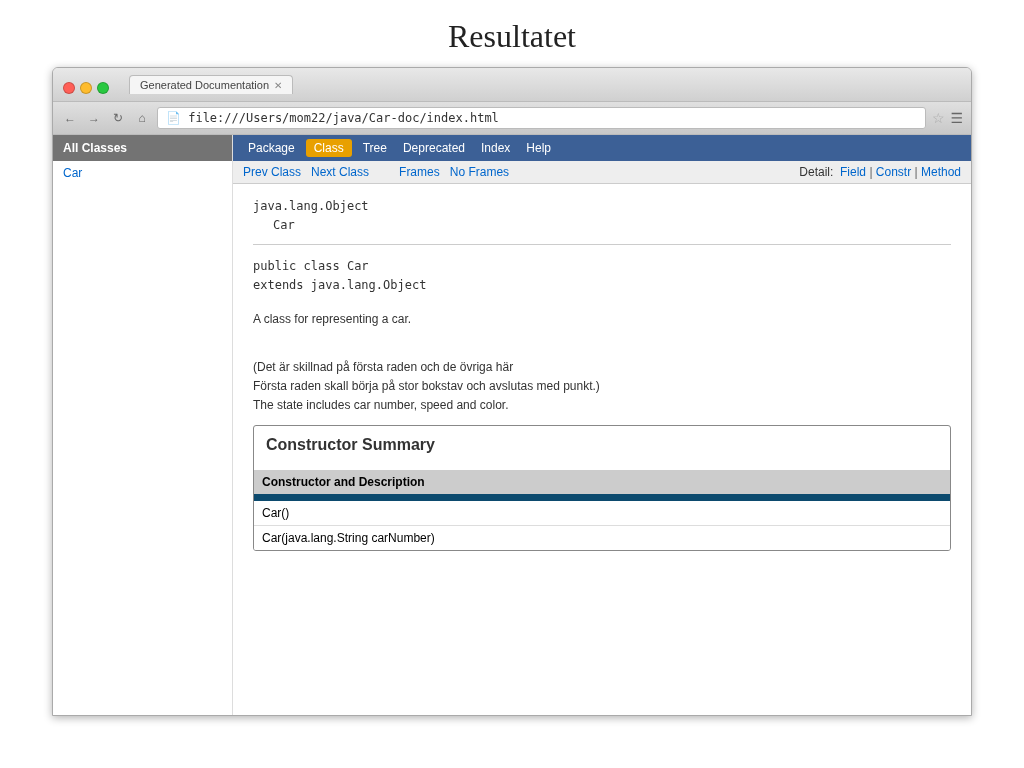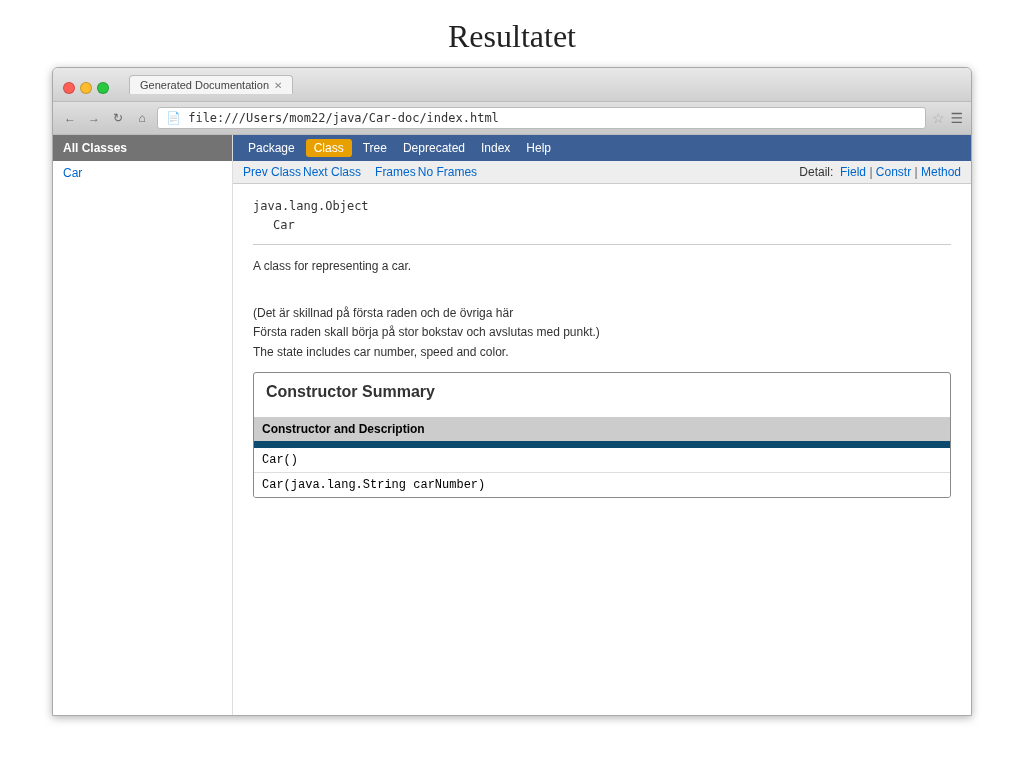--- a/index.html
+++ b/index.html
@@ -187,21 +187,21 @@
       padding: 2px 8px;
       font-size: 12px;
     }
 
     .javadoc-subbar {
       background: #eee;
       border-bottom: 1px solid #ccc;
       padding: 4px 10px;
       display: flex;
       align-items: flex-end;
-      gap: 2px;
+      gap: 10px;
       font-size: 12px;
     }
 
     .subbar-link {
       color: #0066cc;
       text-decoration: none;
       cursor: pointer;
     }
 
     .subbar-separator {
@@ -307,21 +307,21 @@
       padding: 5px 8px;
       text-align: left;
       font-size: 12px;
       font-weight: bold;
       border-bottom: 7px solid #0c4a6e;
     }
 
     .constructor-table td {
       padding: 5px 8px;
       font-size: 12px;
-      font-family: Liberation Mono, monospace;
+      font-family: Liberation Sans, sans-serif;
       border-bottom: 1px solid #ddd;
       background: white;
     }
 
     .constructor-table tr:last-child td {
       border-bottom: none;
     }
   </style>
 </head>
 <body>
@@ -394,20 +394,24 @@
 
 
       <div class="class-body">
 
 
         <div class="class-hierarchy">java.lang.Object</div>
         <div class="class-hierarchy-indent">Car</div>
 
         <hr class="class-divider">
 
+        <div class="class-signature">
+          <span>public class Car</span><br>
+          <span>extends java.lang.Object</span>
+        </div>
 
         <div class="class-description">A class for representing a car.</div>
         <br>
         <div class="class-description">
           <span>(Det är skillnad på första raden och de övriga här</span><br>
           <span>Första raden skall börja på stor bokstav och avslutas med punkt.)</span><br>
           <span>The state includes car number, speed and color.</span>
         </div>
 
         

